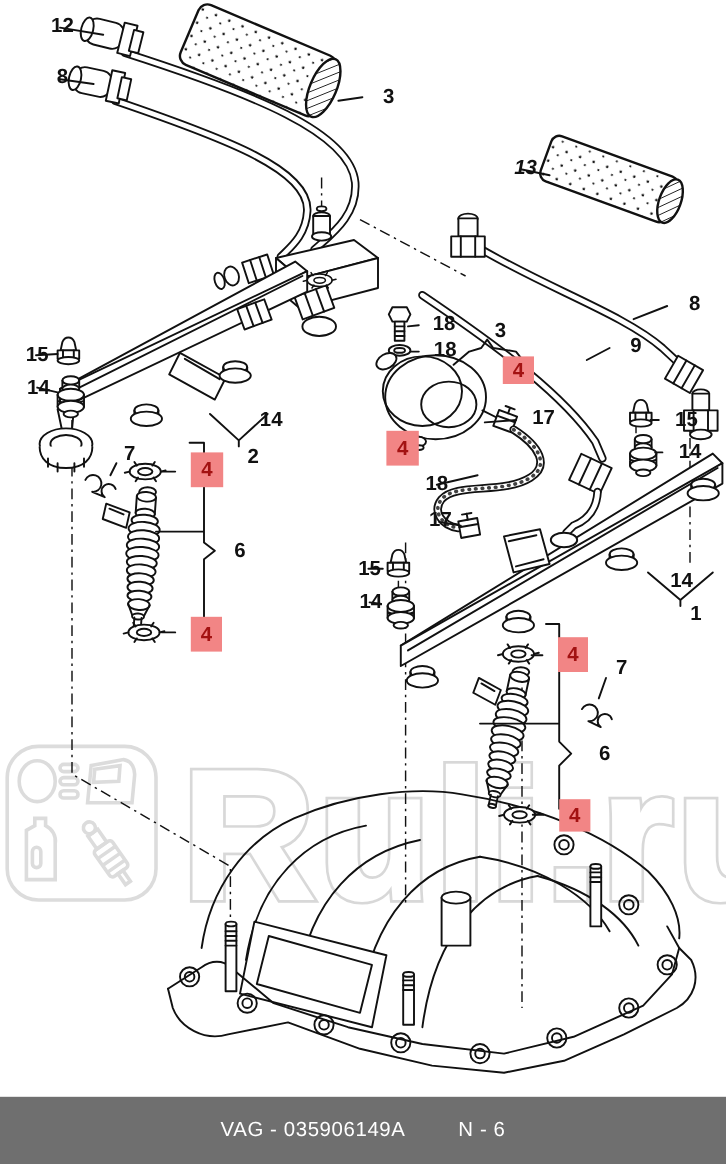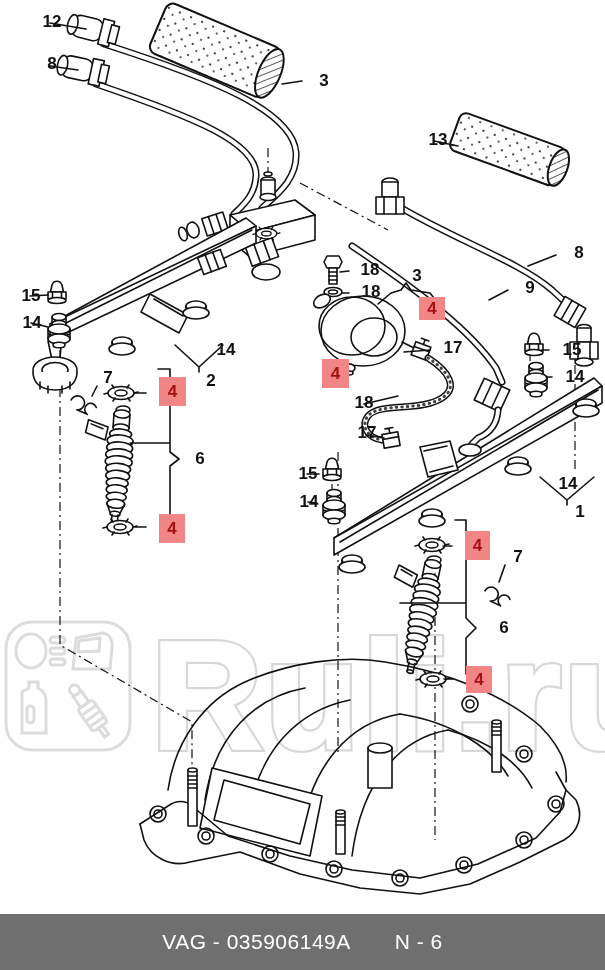--- a/index.html
+++ b/index.html
@@ -14,21 +14,21 @@
   .wm{stroke:#dcdcdc;fill:none;}
   .wm-text{font-family:"Liberation Sans",sans-serif;font-weight:bold;font-size:152px;letter-spacing:4px;}
   #label-layer{position:absolute;left:12px;top:0;width:490px;height:914px;z-index:5;pointer-events:none;}
   .part-label{position:absolute;transform:translate(-50%,-50%);font-weight:bold;font-size:17px;
               color:#111;white-space:nowrap;}
   .highlight-box{position:absolute;display:flex;align-items:center;justify-content:center;
                  background:var(--highlight-bg,#f28585);color:var(--highlight-text,#a31212);
                  font-weight:bold;font-size:17px;pointer-events:auto;}
   .footer-bar{position:absolute;left:0;top:914px;width:605px;height:56px;
               background:var(--footer-bg,#6f6f6f);display:flex;align-items:center;justify-content:center;
-              gap:44px;color:#fff;font-size:21px;letter-spacing:0.5px;z-index:6;}
+              gap:44px;color:#fff;font-size:17px;letter-spacing:0.5px;z-index:6;}
 </style>
 </head>
 <body>
 
 <div class="stage">
 
 <svg width="605" height="914" viewBox="0 0 605 914">
   <defs>
     <pattern id="dots" width="12" height="12" patternUnits="userSpaceOnUse">
       <circle cx="3" cy="3" r="1.1" fill="#111"></circle>
@@ -392,21 +392,21 @@
     <path d="M540,477 L567,500 L594,477 M567,500 L567,505" fill="none"></path>
     <path d="M158,369 L170,369 L170,452 L179,459 L170,466 L170,538 M130,443 L170,443" fill="none"></path>
     <path d="M455,520 L466,520 L466,618 L476,628 L466,638 L466,674 M400,603 L466,603" fill="none"></path>
   </g>
 </svg>
 
 <div id="label-layer">
       <div class="part-label" style="left: 40px; top: 22px;">12</div>
       <div class="part-label" style="left: 40px; top: 64px;">8</div>
       <div class="part-label" style="left: 312px; top: 81px;">3</div>
-      <div class="part-label" style="left: 426px; top: 140px;">13</div>
+      <div class="part-label" style="left: 426px; top: 140px; font-style: italic;">13</div>
       <div class="part-label" style="left: 567px; top: 253px;">8</div>
       <div class="part-label" style="left: 518px; top: 288px;">9</div>
       <div class="part-label" style="left: 358px; top: 270px; text-align: center;">18</div>
       <div class="part-label" style="left: 359px; top: 292px;">18</div>
       <div class="part-label" style="left: 405px; top: 276px;">3</div>
       <div class="part-label" style="left: 441px; top: 348px;">17</div>
       <div class="part-label" style="left: 352px; top: 403px;">18</div>
       <div class="part-label" style="left: 355px; top: 433px;">17</div>
       <div class="part-label" style="left: 19px; top: 296px;">15</div>
       <div class="part-label" style="left: 20px; top: 323px;">14</div>

